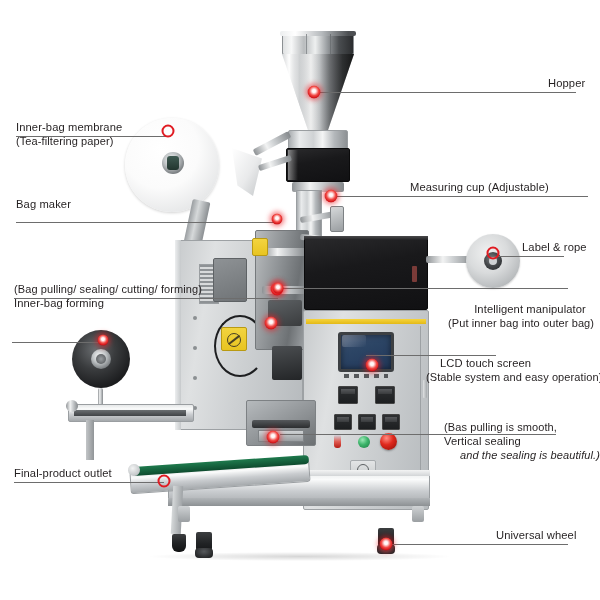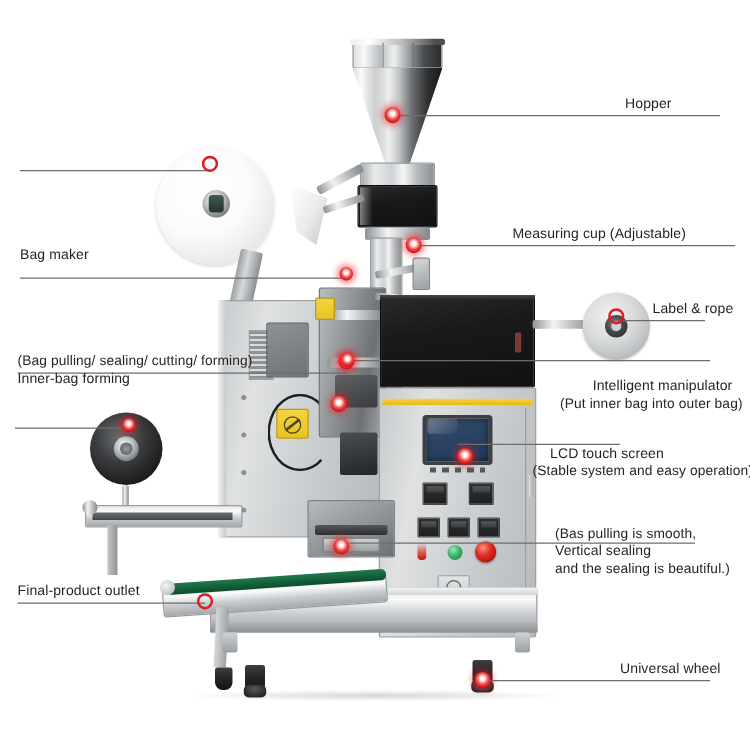--- a/index.html
+++ b/index.html
@@ -296,24 +296,28 @@
   <div class="mk ring" style="left:493px;top:253px;"></div>
   <div class="mk glow" style="left:277px;top:289px;"></div>
   <div class="mk glow" style="left:271px;top:323px;"></div>
   <div class="mk glow sm" style="left:103px;top:340px;"></div>
   <div class="mk glow sm" style="left:278px;top:288px;"></div>
   <div class="mk glow" style="left:372px;top:365px;"></div>
   <div class="mk glow" style="left:273px;top:437px;"></div>
   <div class="mk ring" style="left:164px;top:481px;"></div>
   <div class="mk glow" style="left:386px;top:544px;"></div>
 
-  <div class="callout" style="left:500px;top:76px;">
+  <div class="callout" style="left:548px;top:76px;">
     <span class="ln">Hopper</span>
   </div>
 
+  <div class="callout" style="left:16px;top:120px;">
+    <span class="ln">Inner-bag membrane</span>
+    <span class="ln sub">(Tea-filtering paper)</span>
+  </div>
 
   <div class="callout" style="left:16px;top:197px;">
     <span class="ln">Bag maker</span>
   </div>
 
   <div class="callout" style="left:410px;top:180px;">
     <span class="ln">Measuring cup (Adjustable)</span>
   </div>
 
   <div class="callout" style="left:522px;top:240px;">
@@ -332,21 +336,21 @@
   </div>
 
   <div class="callout" style="left:440px;top:356px;">
     <span class="ln">LCD touch screen</span>
     <span class="ln sub" style="margin-left:-14px;">(Stable system and easy operation)</span>
   </div>
 
   <div class="callout" style="left:444px;top:418px;">
     <span class="ln sub" style="margin-top:2px;">(Bas pulling is smooth,</span>
     <span class="ln">Vertical sealing</span>
-    <span class="ln sub" style="margin-left:0;">and the sealing is beautiful.)</span>
+    <span class="ln sub" style="margin-left:16px;font-style:italic;">and the sealing is beautiful.)</span>
   </div>
 
   <div class="callout" style="left:14px;top:466px;">
     <span class="ln">Final-product outlet</span>
   </div>
 
   <div class="callout" style="left:496px;top:528px;">
     <span class="ln">Universal wheel</span>
   </div>
 

